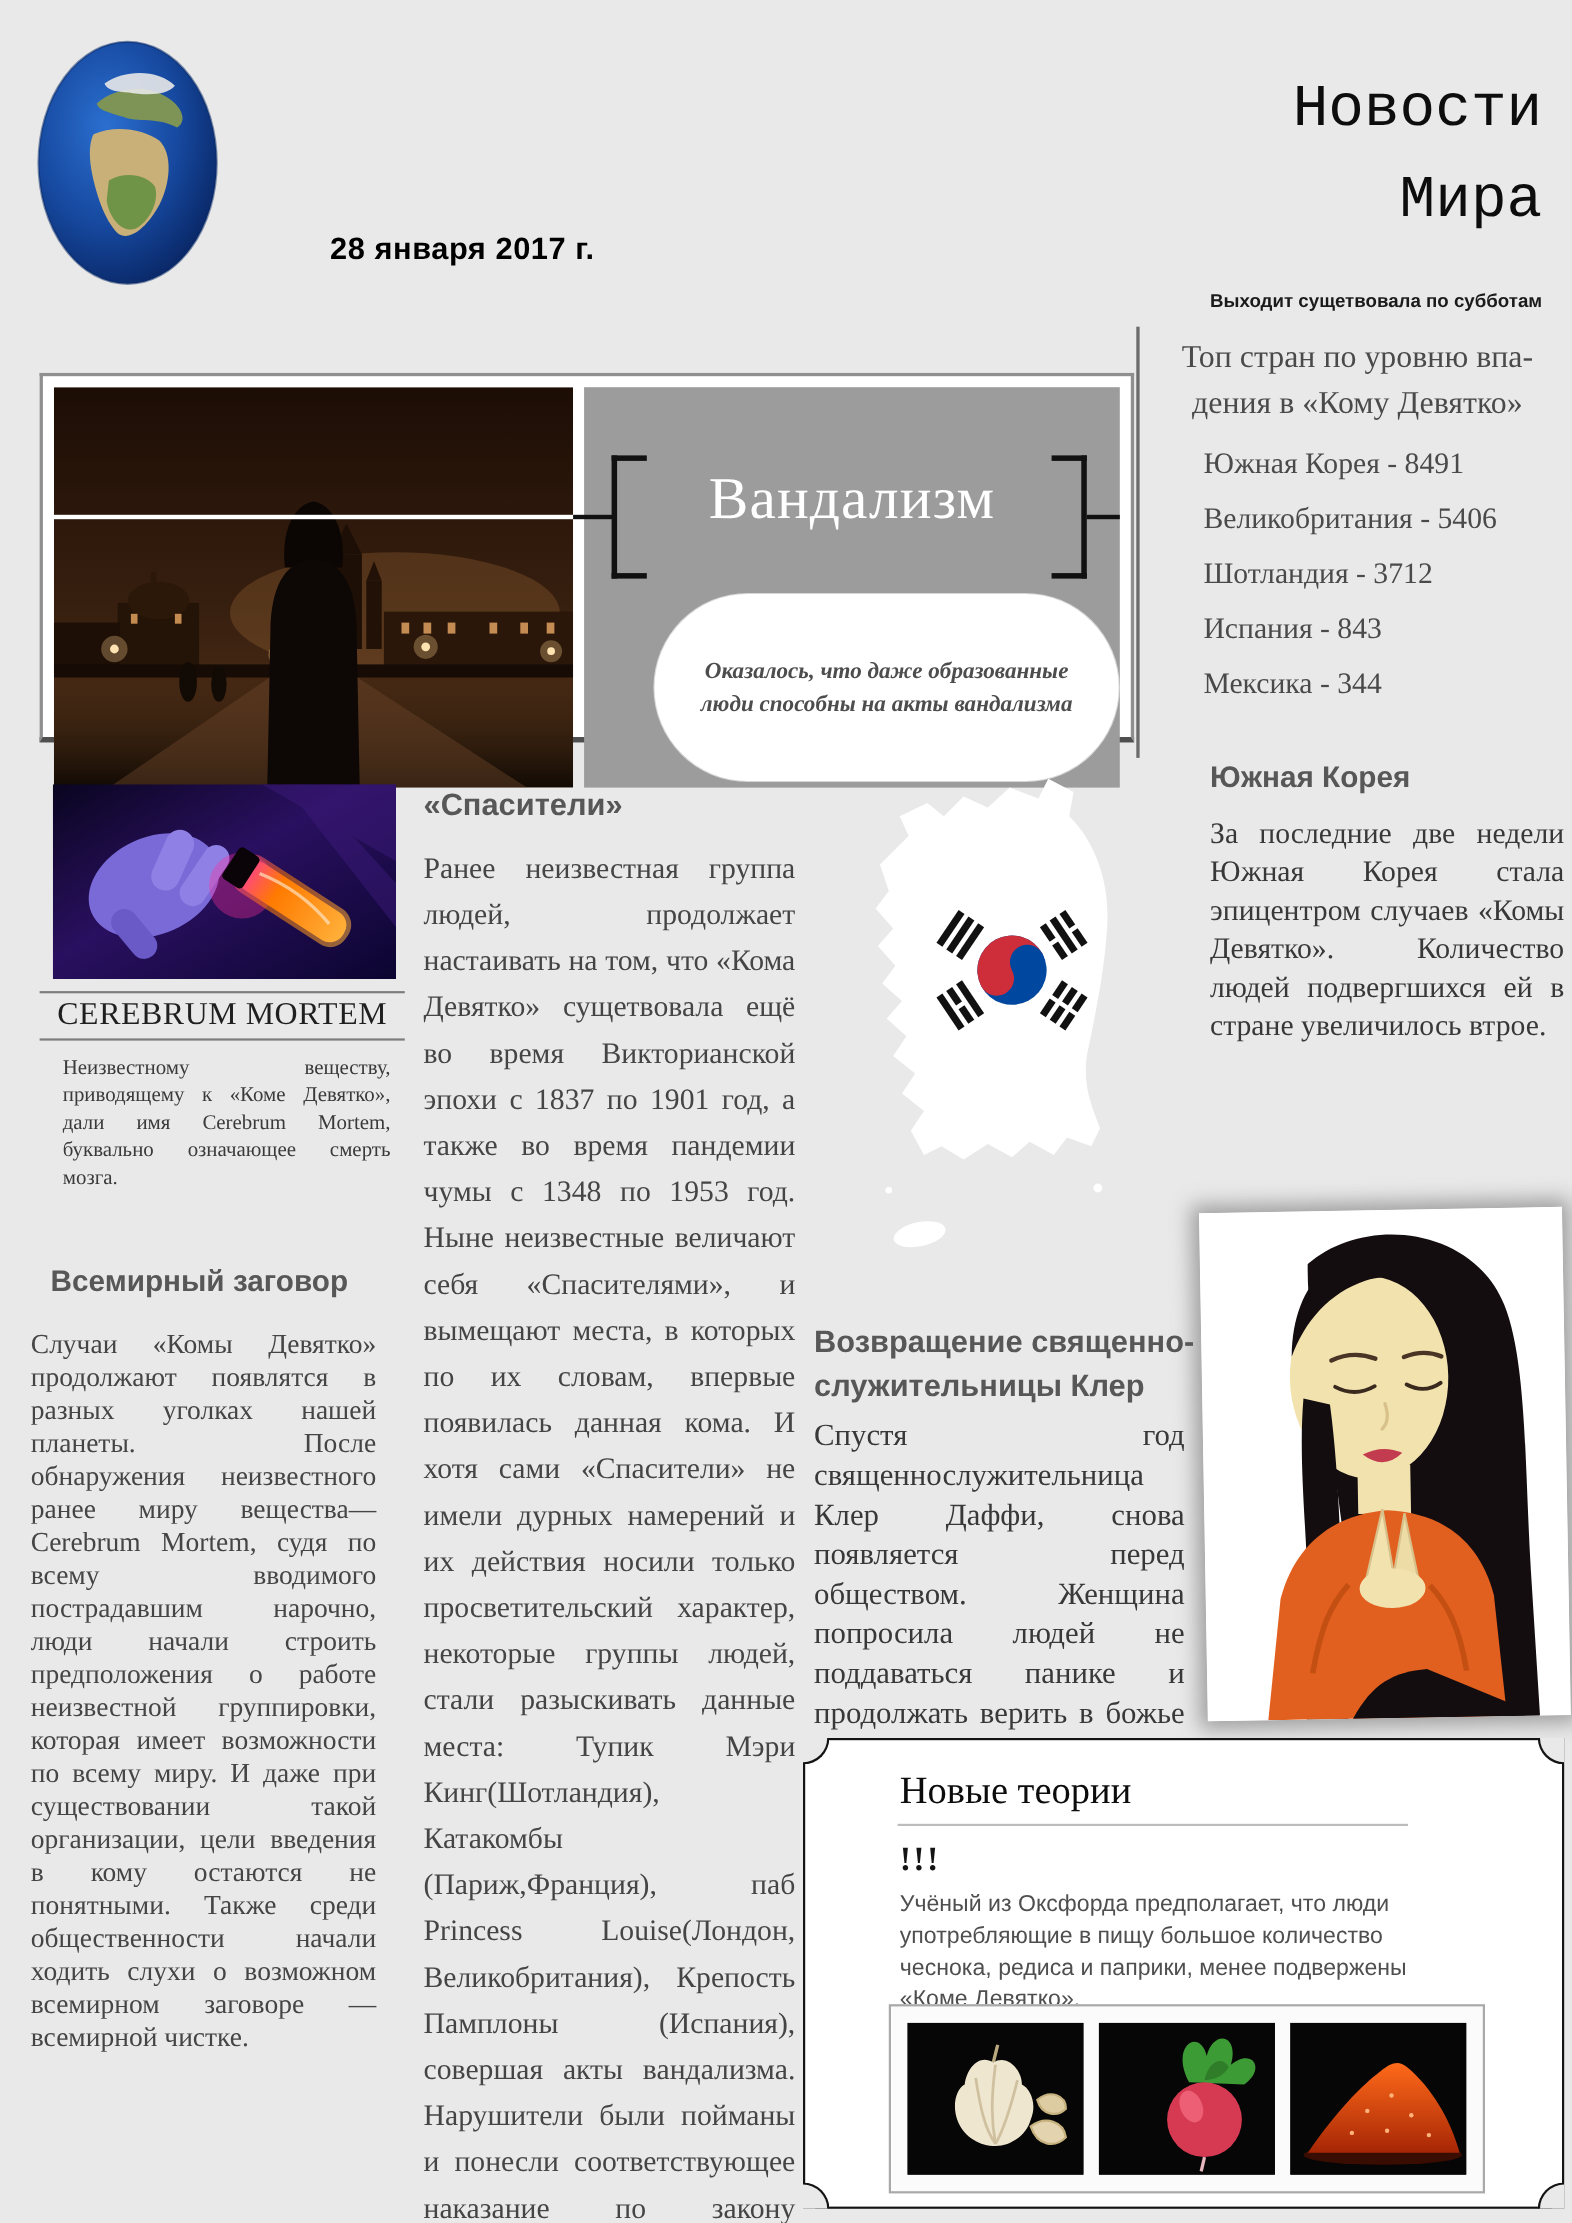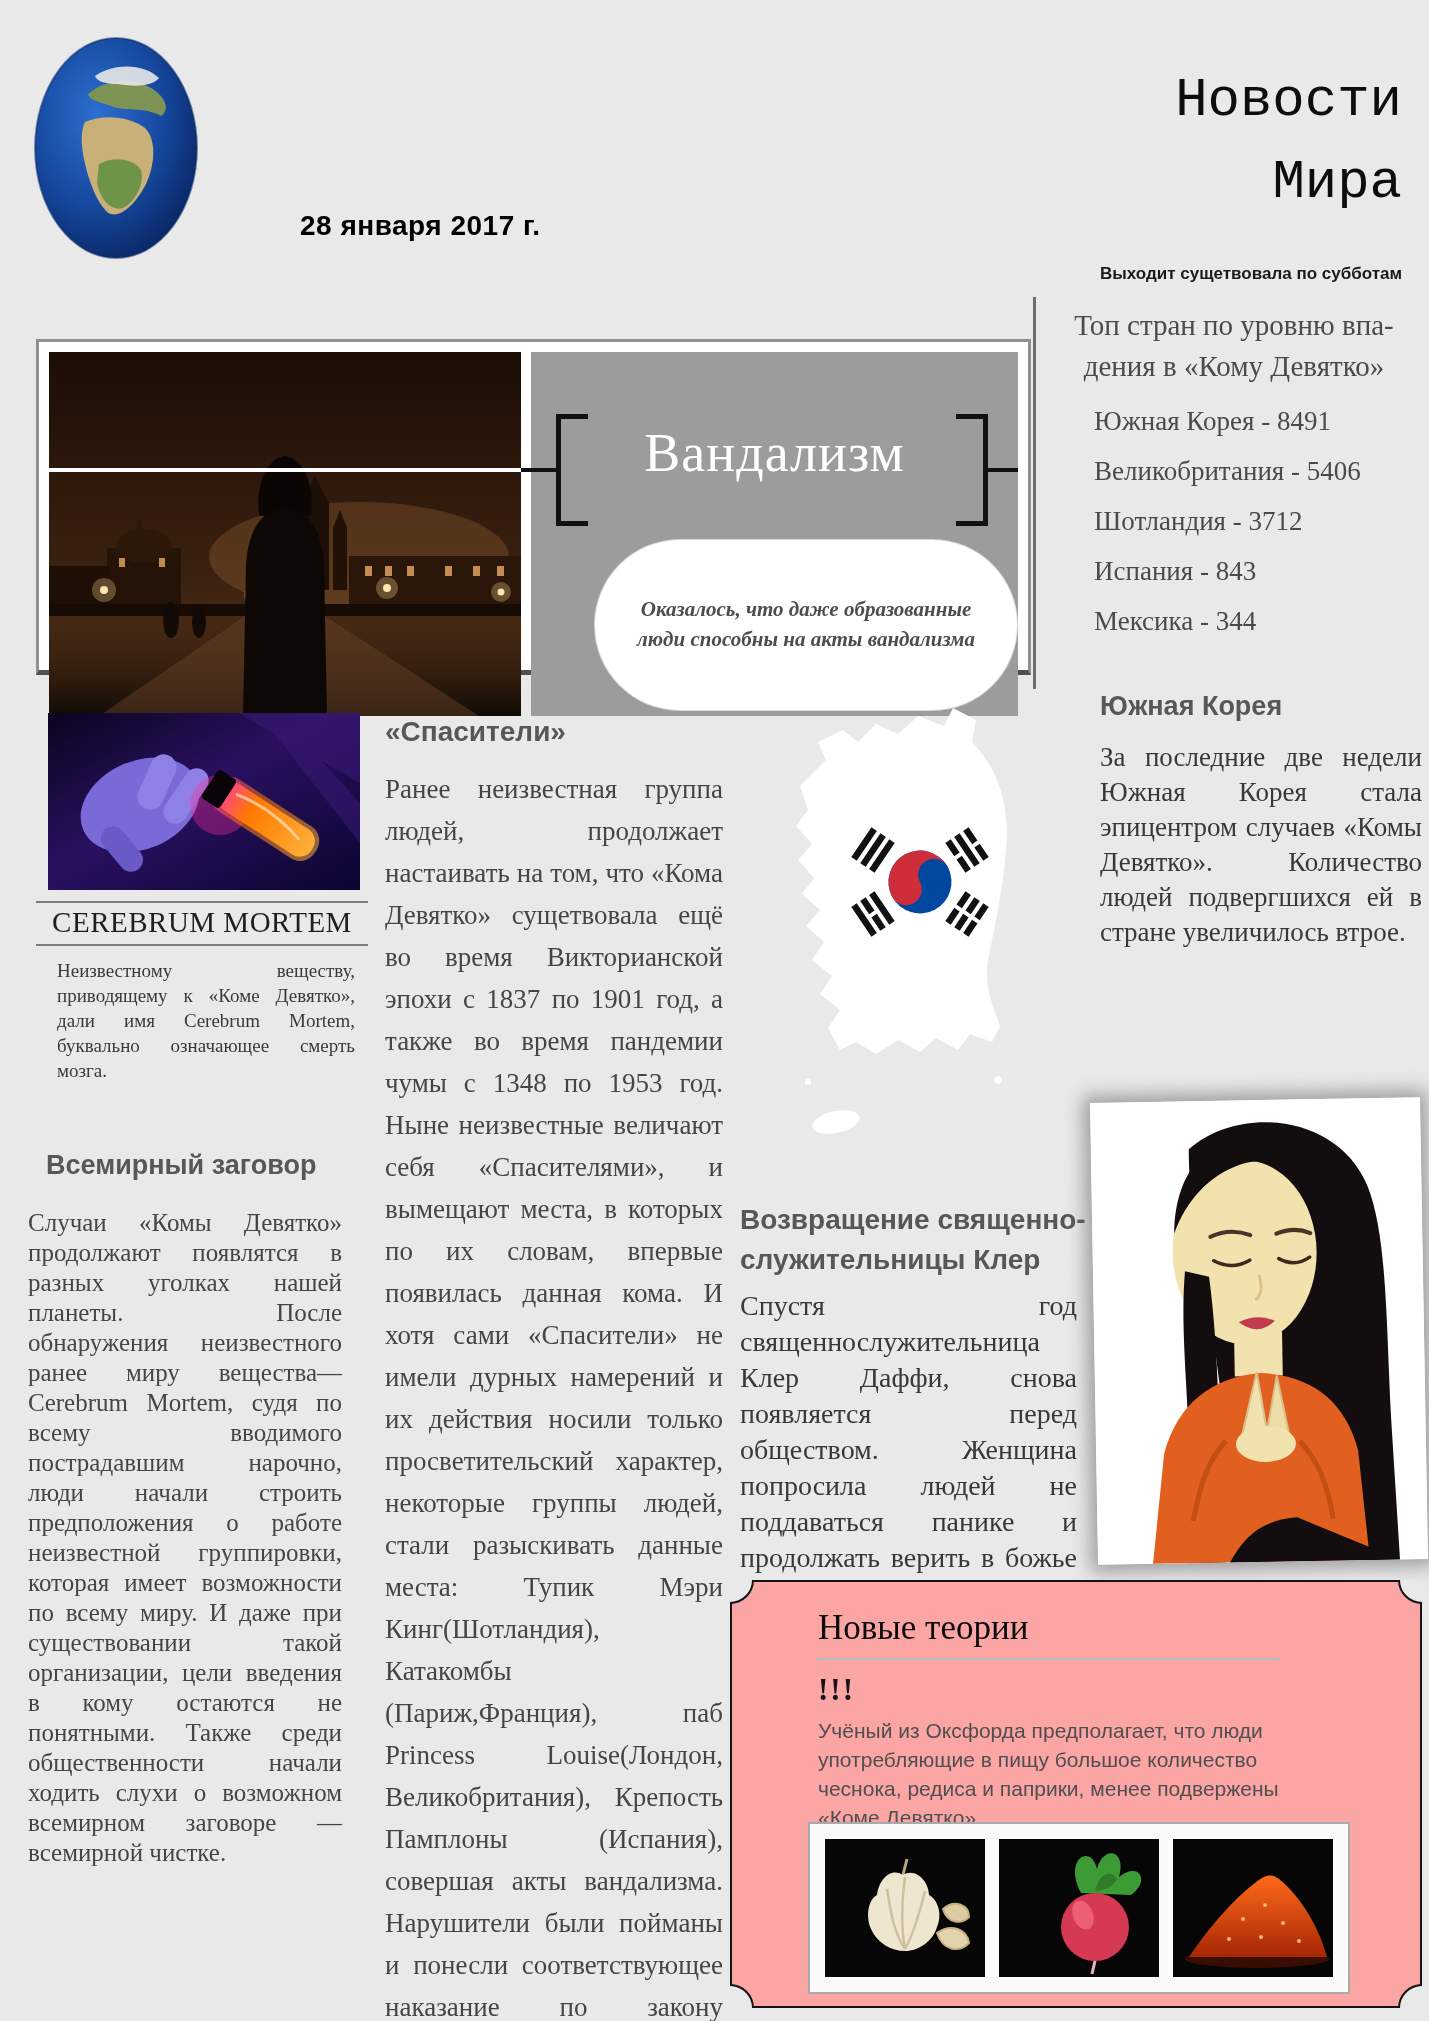--- a/index.html
+++ b/index.html
@@ -50,21 +50,21 @@
   .map{left:748px;top:690px;width:310px;height:500px;}
   .kor-h{left:1100px;top:691px;font-size:27px;}
   .kor-b{left:1100px;top:740px;width:322px;font-size:27px;line-height:35px;color:#383838;}
   
   .cler-h{left:740px;top:1200px;font-size:28px;line-height:40px;}
   .cler-b{left:740px;top:1288px;width:337px;font-size:28px;line-height:36px;color:#383838;}
   
   .woman{left:1094px;top:1100px;width:330px;height:462px;background:#ffffff;
          box-shadow:0 0 18px 7px rgba(96,96,96,.55);transform:rotate(-1deg);}
   
-  .plaque{left:730px;top:1580px;width:692px;height:428px;background:#fca5a5;
+  .plaque{left:730px;top:1580px;width:692px;height:428px;background:#ffffff;
           border:2px solid #141414;box-sizing:border-box;}
   .notch{position:absolute;width:24px;height:24px;background:#e9e9e9;box-sizing:border-box;}
   .n-tl{left:-2px;top:-2px;border-bottom-right-radius:100%;border-right:2px solid #141414;border-bottom:2px solid #141414;}
   .n-tr{right:-2px;top:-2px;border-bottom-left-radius:100%;border-left:2px solid #141414;border-bottom:2px solid #141414;}
   .n-bl{left:-2px;bottom:-2px;border-top-right-radius:100%;border-right:2px solid #141414;border-top:2px solid #141414;}
   .n-br{right:-2px;bottom:-2px;border-top-left-radius:100%;border-left:2px solid #141414;border-top:2px solid #141414;}
   .th-head{position:absolute;left:86px;top:26px;font-size:35px;color:#0c0c0c;}
   .th-rule{position:absolute;left:84px;top:76px;width:464px;height:2px;background:#bcbcbc;}
   .th-alert{position:absolute;left:86px;top:90px;font-size:31px;font-weight:bold;color:#141414;letter-spacing:2px;}
   .th-body{position:absolute;left:86px;top:134px;width:528px;font-size:21px;line-height:29px;

